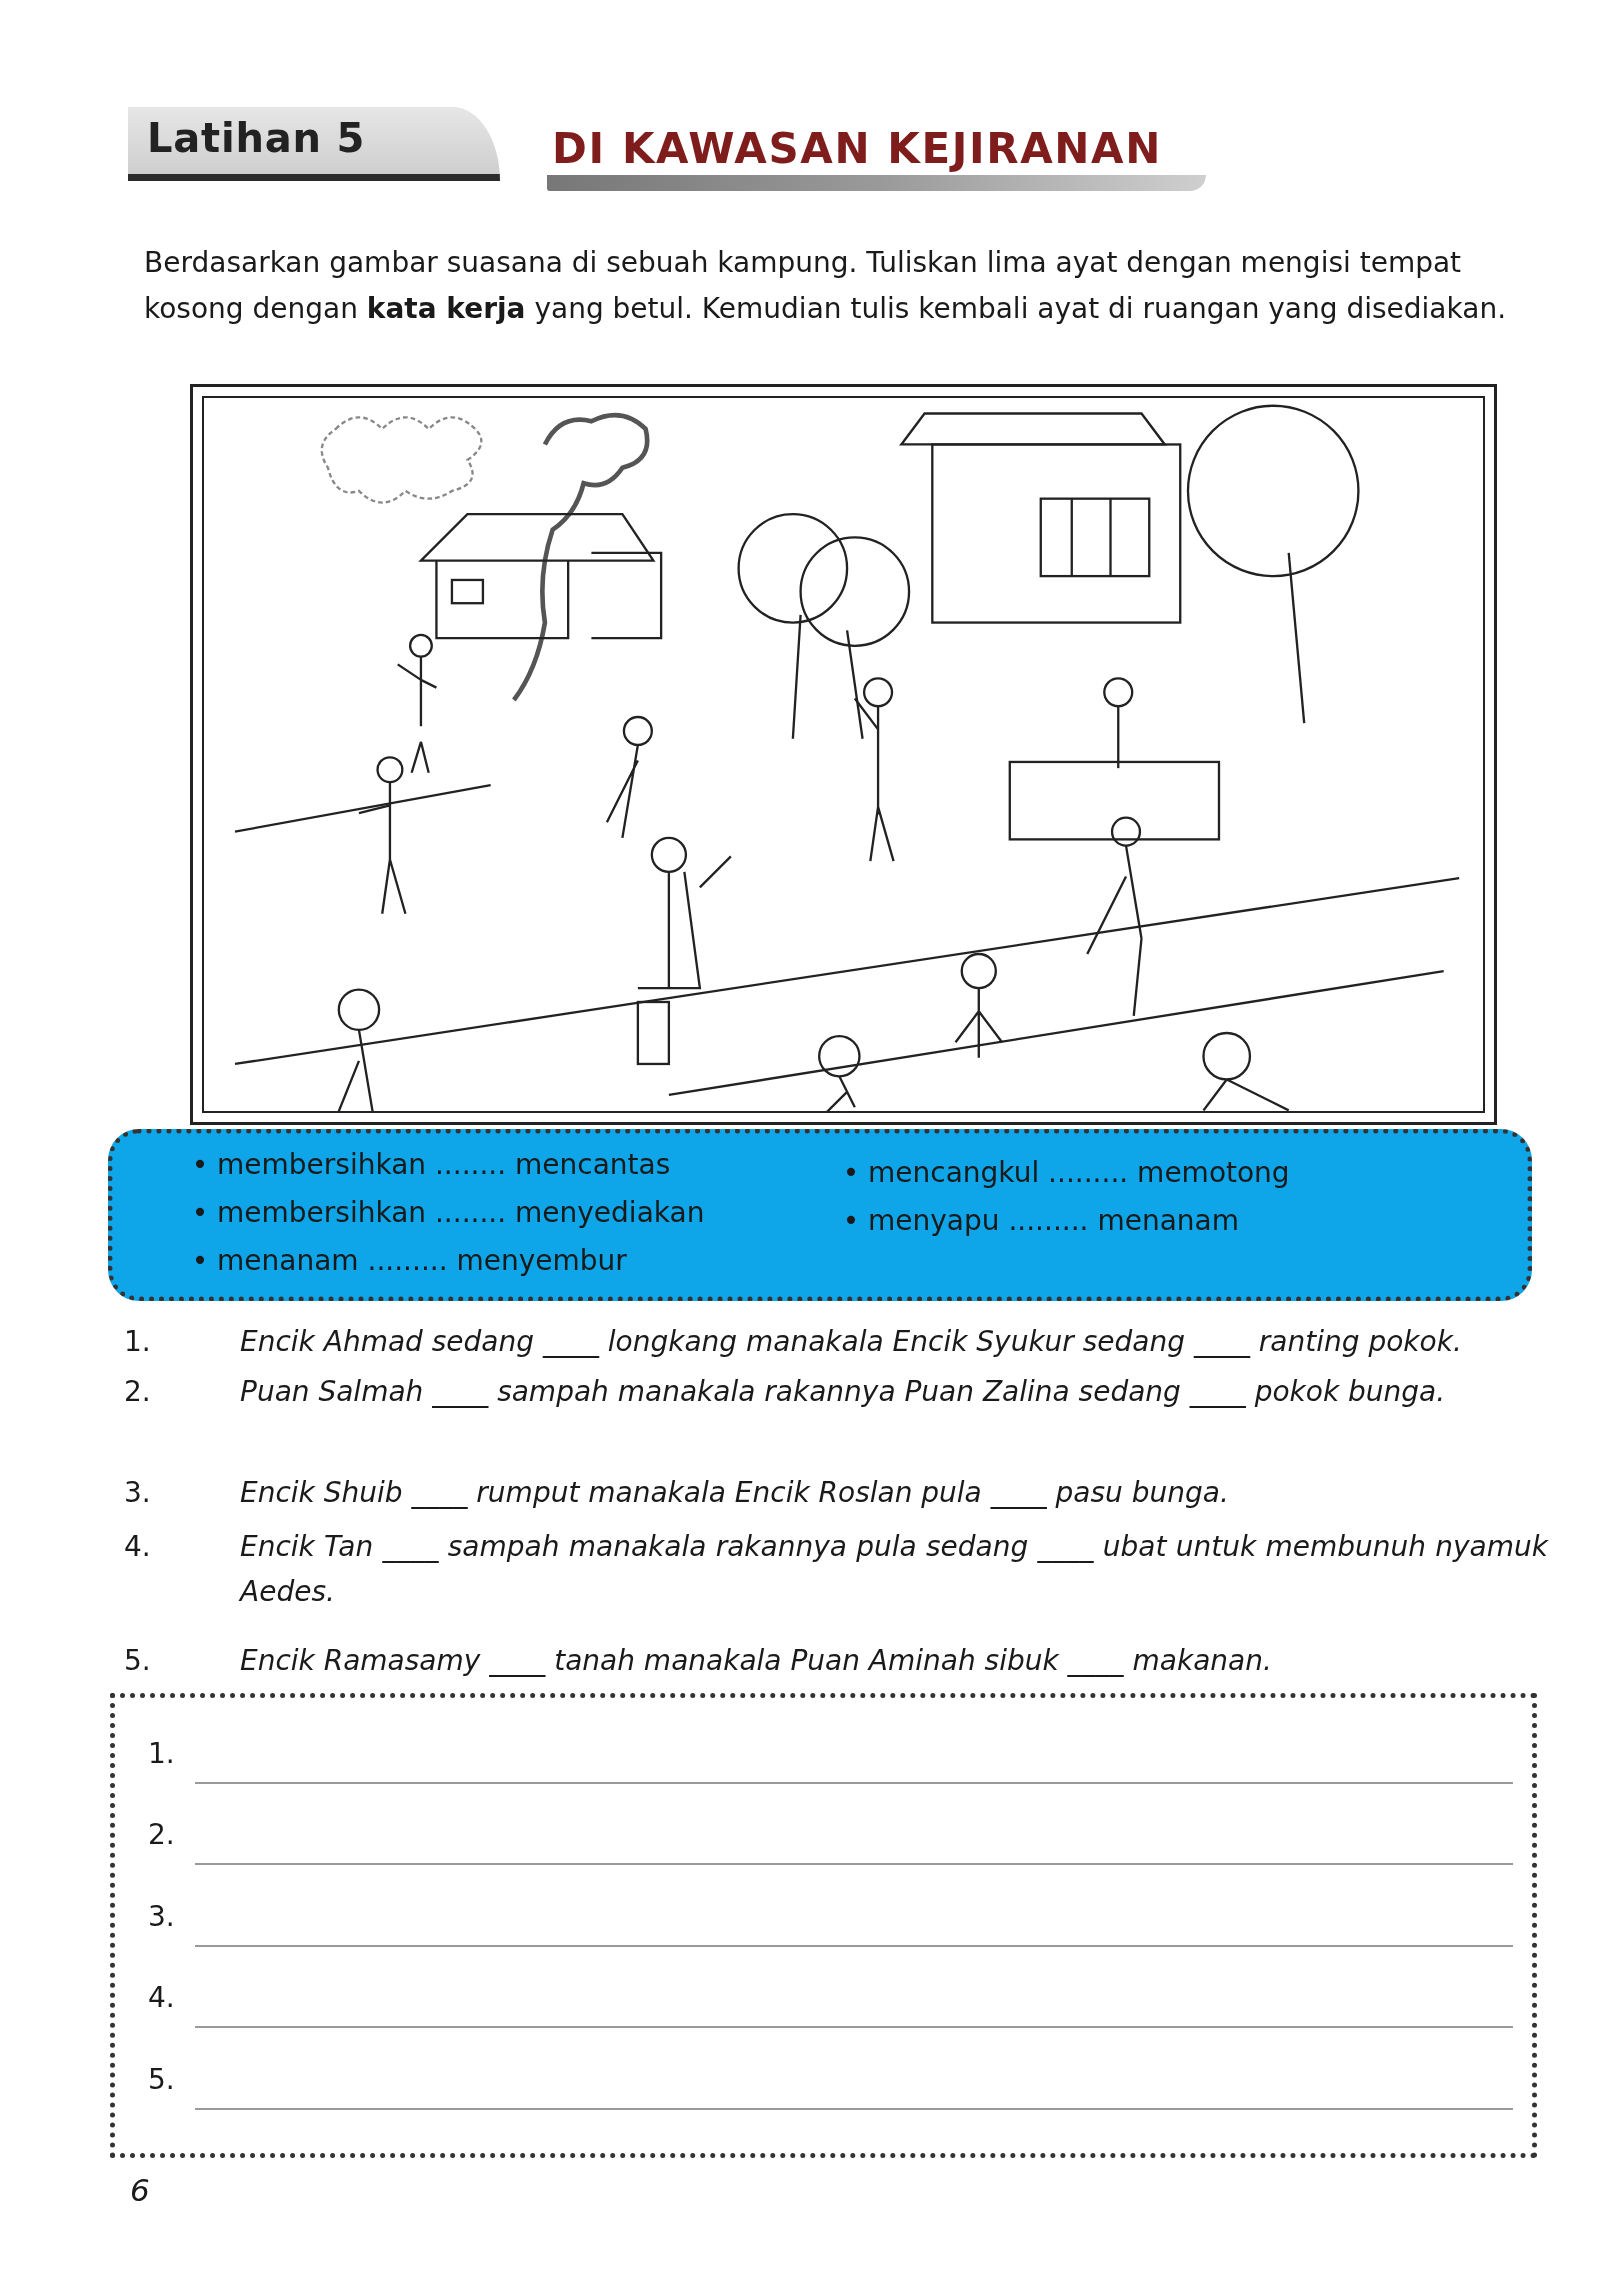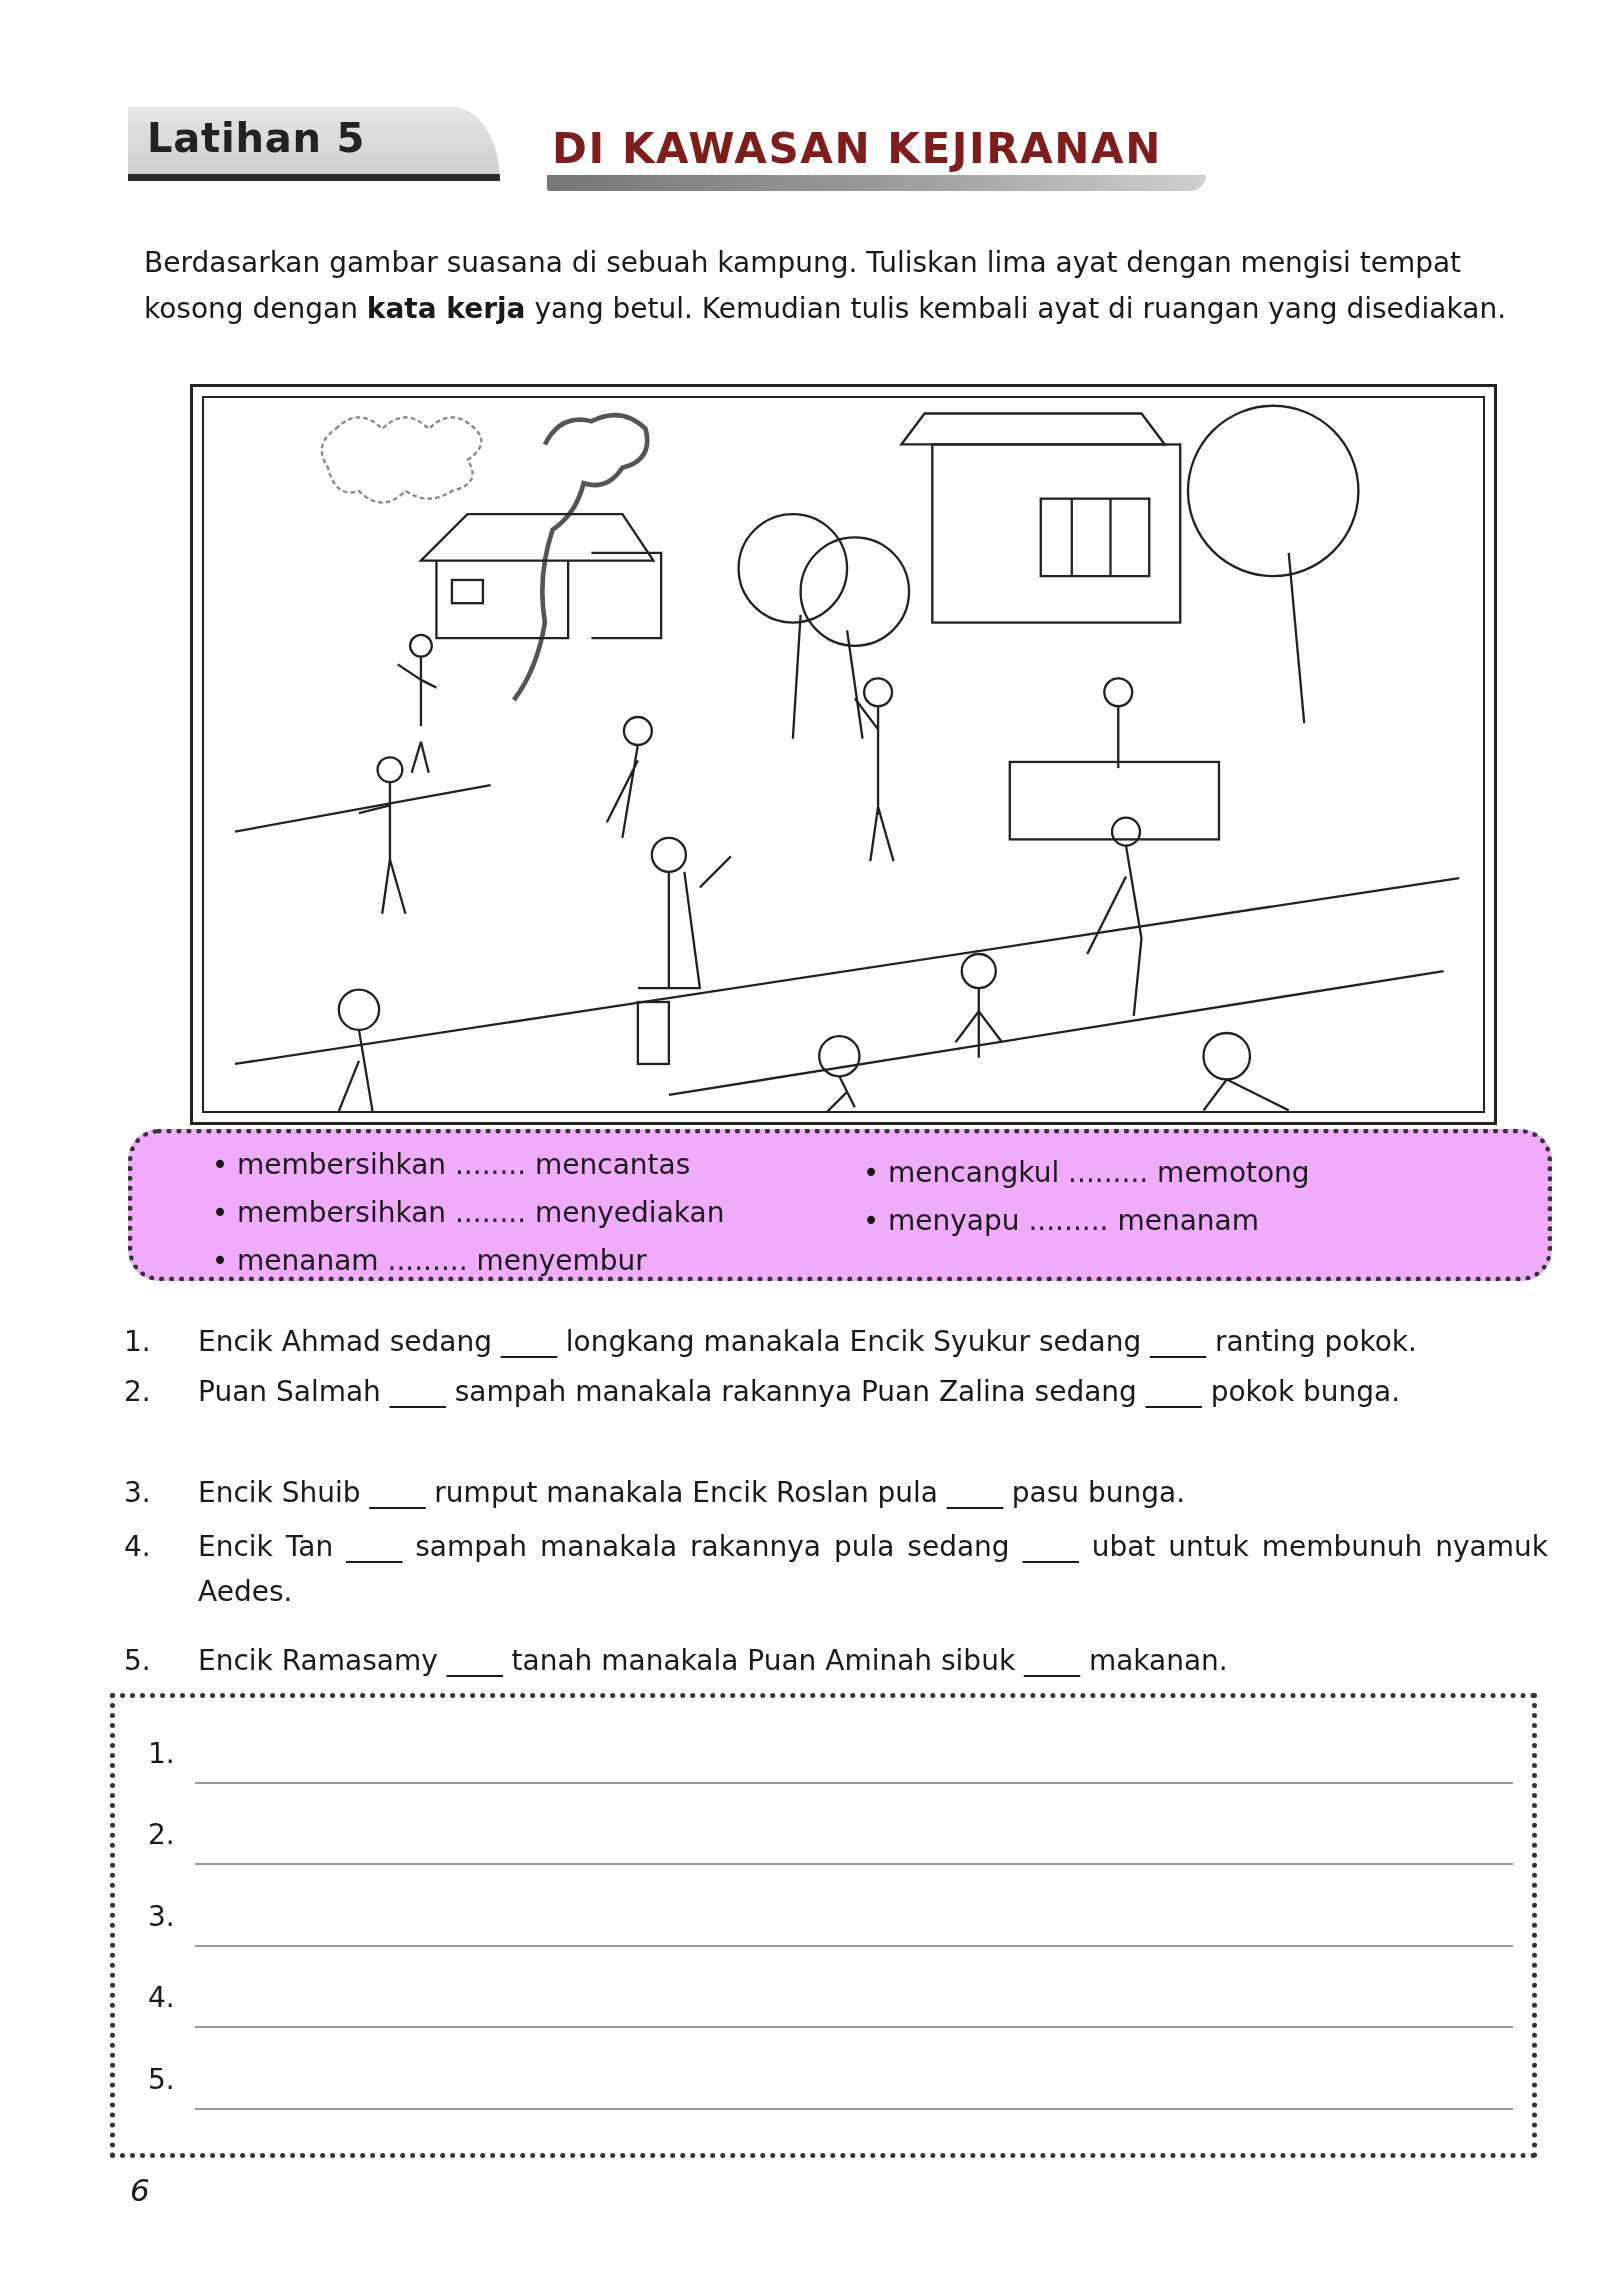--- a/index.html
+++ b/index.html
@@ -21,30 +21,30 @@
   
   .instructions { left:144px; top:240px; width:1420px; font-size:28px; line-height:46px; color:#1a1a1a; }
   .instructions b { font-weight:bold; }
 
   
   .picture-frame { left:190px; top:384px; width:1307px; height:741px; border:3.9px solid #222; box-sizing:border-box; background:#fff; }
   .picture-inner { position:absolute; left:9.3px; top:9.3px; right:9.3px; bottom:9.3px; border:2.3px solid #222; overflow:hidden; }
   .picture-inner svg { width:100%; height:100%; display:block; }
 
   
-  .wordbox { left:128px; top:1129px; width:1424px; height:152px;
+  .wordbox { left:108px; top:1129px; width:1424px; height:172px;
     border:5.4px dotted #333; border-radius:31px; box-sizing:border-box;
-    background:#f0abfc; }
+    background:#0ea5e9; }
   .word-item { position:absolute; font-size:28px; color:#1a1a1a; white-space:nowrap; }
   .word-item .bullet { display:inline-block; width:34px; text-align:center; }
 
   
   .q { position:absolute; left:124px; width:1424px; font-size:28px; line-height:45px; color:#1a1a1a; }
   .q .num { position:absolute; left:0; top:0; }
-  .q .txt { margin-left:74px; display:block; text-align:justify; }
+  .q .txt { margin-left:116px; display:block; text-align:justify;font-style:italic; }
 
   
   .answerbox { left:110px; top:1693px; width:1427px; height:465px;
     border:5.4px dotted #333; box-sizing:border-box; }
   .ans-row { position:absolute; left:33px; width:1365px; height:47px; }
   .ans-num { position:absolute; left:0; top:0; font-size:28px; color:#1a1a1a; }
   .ans-line { position:absolute; left:47px; right:0; top:45px; border-bottom:2.3px solid #9a9a9a; }
 
   .page-number { left:130px; top:2172px; font-size:31px; font-style:italic; color:#1a1a1a; }
 </style>

